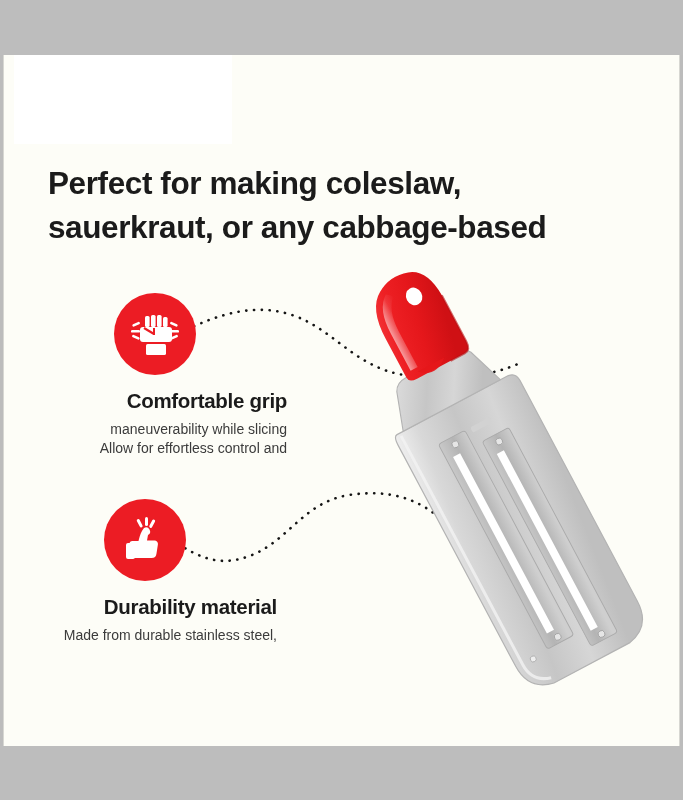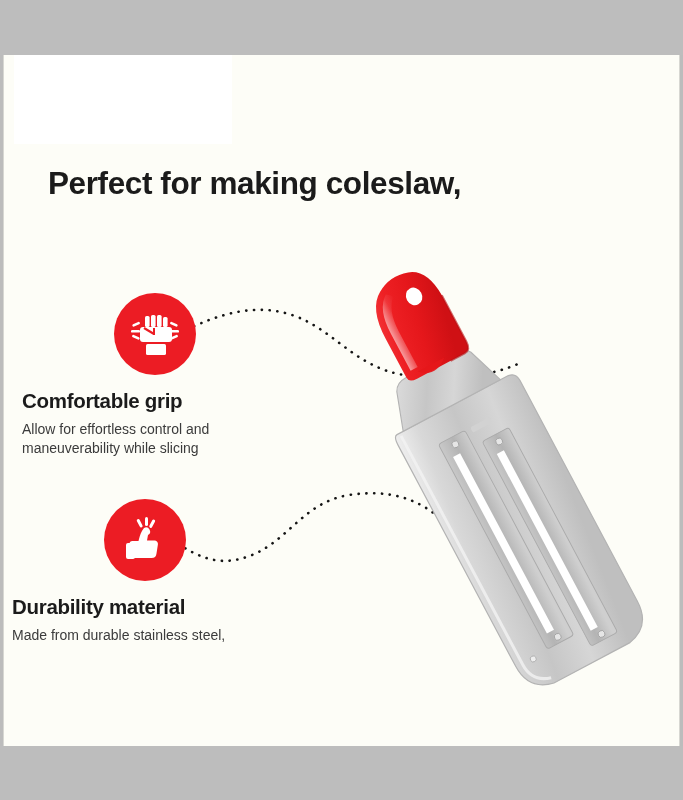--- a/index.html
+++ b/index.html
@@ -46,21 +46,21 @@
     width:600px;
     font-size:31.5px;
     font-weight:700;
     line-height:1.40;
     letter-spacing:-0.4px;
     color:#1b1b1b;
   }
   .headline .ln{display:block;white-space:nowrap;}
 
   
-  .feature{position:absolute;text-align:left;}
+  .feature{position:absolute;text-align:right;}
   .feature-1{left:18px;top:238px;width:265px;}
   .feature-2{left:8px;top:444px;width:265px;}
 
   .badge{
     width:82px;height:82px;
     border-radius:50%;
     background:#ec1c24;
     margin:0 auto;
     display:flex;align-items:center;justify-content:center;
     box-shadow:0 0 0 0 rgba(0,0,0,0);
@@ -113,20 +113,21 @@
 
   <div class="band band-top"></div>
   <div class="band band-bottom"></div>
 
   <div class="canvas">
 
     <div class="white-patch"></div>
 
     <div class="headline">
       <span class="ln">Perfect for making coleslaw,</span>
+      <span class="ln">sauerkraut, or any cabbage-based</span>
     </div>
 
     <svg class="connectors" viewBox="0 0 677 691">
       <path class="dotline" d="M 176,278 C 215,258 252,248 288,260 C 330,274 350,312 400,320 C 450,327 490,320 516,308"></path>
       <path class="dotline" d="M 168,485 C 198,505 218,512 248,500 C 285,485 300,447 345,440 C 385,434 412,444 432,460"></path>
     </svg>
 
     <div class="product">
       <svg viewBox="0 0 380 480" xmlns="http://www.w3.org/2000/svg">
         <defs>
@@ -234,22 +235,22 @@
 
             <path d="M15,20 L25,26" stroke="#ec1c24" stroke-width="2.2" fill="none"></path>
             <path d="M25,20 L25,27" stroke="#ec1c24" stroke-width="2" fill="none"></path>
 
             <rect x="17" y="36" width="20" height="11" rx="1.6"></rect>
           </g>
         </svg>
       </div>
       <div class="f-title">Comfortable grip</div>
       <div class="f-desc">
+        <span class="ln">maneuverability while slicing</span>
         <span class="ln">Allow for effortless control and</span>
-        <span class="ln">maneuverability while slicing</span>
       </div>
     </div>
 
     <div class="feature feature-2">
       <div class="badge">
         <svg width="52" height="52" viewBox="0 0 52 52">
           <g fill="#ffffff">
 
             <rect x="19" y="5" width="3" height="9" rx="1.5" transform="rotate(-28 20 9)"></rect>
             <rect x="26" y="3" width="3" height="9" rx="1.5"></rect>

